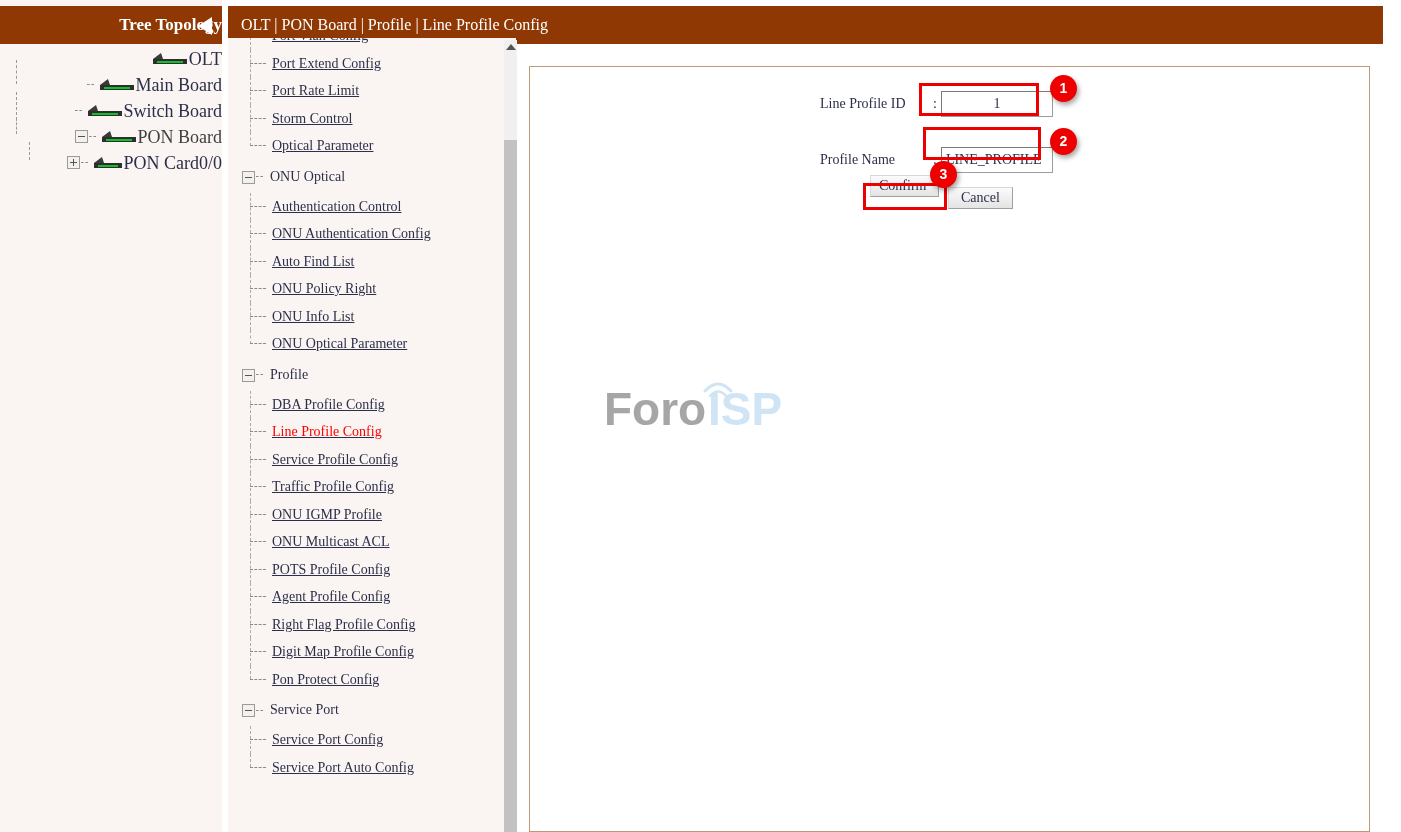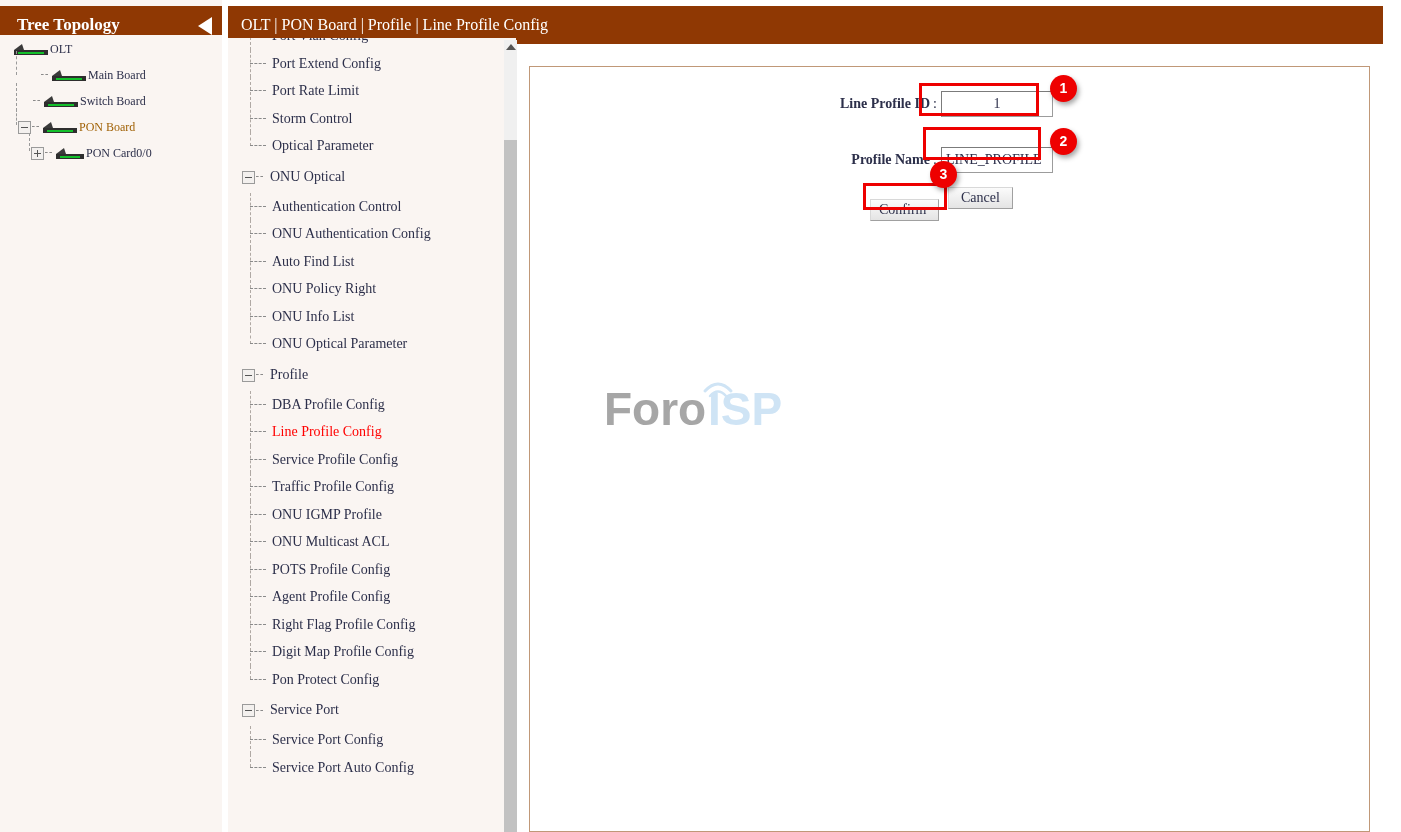--- a/index.html
+++ b/index.html
@@ -12,20 +12,21 @@
     font-family: "Liberation Serif", serif;
   }
 
   
   #tree-panel {
     position: absolute;
     left: 0; top: 0;
     width: 222px;
     height: 832px;
     background: #faf5f2;
+    text-align: right;
   }
   #tree-header {
     position: absolute;
     left: 0; top: 6px;
     width: 222px; height: 38px;
     background: #8f3803;
     color: #ffffff;
     font-weight: bold;
     font-size: 17px;
     line-height: 38px;
@@ -35,34 +36,34 @@
     position: absolute;
     right: 10px; top: 11px;
     width: 0; height: 0;
     border-top: 9px solid transparent;
     border-bottom: 9px solid transparent;
     border-right: 14px solid #ffffff;
     cursor: pointer;
   }
   #tree-body {
     position: absolute;
-    left: 0; top: 35px;
+    left: 0; top: 44px;
     width: 222px; height: 572px;
     background: #faf5f2;
-    font-size: 12px;
+    font-size: 18px;
     color: #2c2f4a;
   }
   .tnode {
     position: relative;
     height: 26px;
     line-height: 26px;
     white-space: nowrap;
   }
   .tnode .lbl { vertical-align: middle; }
-  .tnode .lbl.hot { color: #a16207; }
+  .tnode .lbl.hot { color: #404040; }
 
   
   .dev {
     display: inline-block;
     position: relative;
     width: 34px; height: 11px;
     vertical-align: middle;
     margin-right: 2px;
   }
   .dev .top {
@@ -146,20 +147,21 @@
     white-space: nowrap;
   }
   .nav-group .gname { margin-left: 6px; }
   .nav-item {
     position: relative;
     height: 27.5px;
     line-height: 27.5px;
     padding-left: 44px;
     white-space: nowrap;
     cursor: pointer;
+    text-decoration: underline;
   }
   .nav-item .ilbl { }
   .nav-item.active .ilbl { color: #ff0000; }
   .nav-item::before {
     content: "";
     position: absolute;
     left: 22px; top: 0; bottom: 0;
     border-left: 1px dashed #b0a9a4;
   }
   .nav-item .tee {
@@ -219,24 +221,22 @@
   .form-row {
     position: absolute;
     white-space: nowrap;
     font-size: 14px;
     color: #2c2f4a;
   }
   #row-id { left: 290px; top: 24px; }
   #row-name { left: 290px; top: 80px; }
   .form-row .flabel {
     display: inline-block;
-    text-align: right;
     width: 110px;
     vertical-align: middle;
-    font-weight: bold;
   }
   .form-row .colon { margin: 0 4px 0 3px; vertical-align: middle; }
 
   .txtfield {
     display: inline-block;
     vertical-align: middle;
     box-sizing: border-box;
     border: 1px solid #9c9c9c;
     border-top-color: #7b7b7b;
     border-left-color: #7b7b7b;
@@ -258,21 +258,21 @@
     line-height: 20px;
     font-family: "Liberation Serif", serif;
     font-size: 14px;
     color: #2c2f4a;
     background: linear-gradient(#fbfbfb, #e4e4e4);
     border: 1px solid #a0a0a0;
     border-top-color: #d8d8d8;
     border-left-color: #d8d8d8;
     cursor: pointer;
   }
-  #btn-confirm { position: absolute; left: 340px; top: 132px; padding-left: 8px; }
+  #btn-confirm { position: absolute; left: 340px; top: 108px; padding-left: 8px; }
   #btn-cancel  { position: absolute; left: 418px; top: 120px; }
 
   
   #watermark {
     position: absolute;
     left: 74px; top: 306px;
     width: 200px; height: 80px;
     pointer-events: none;
   }
 

